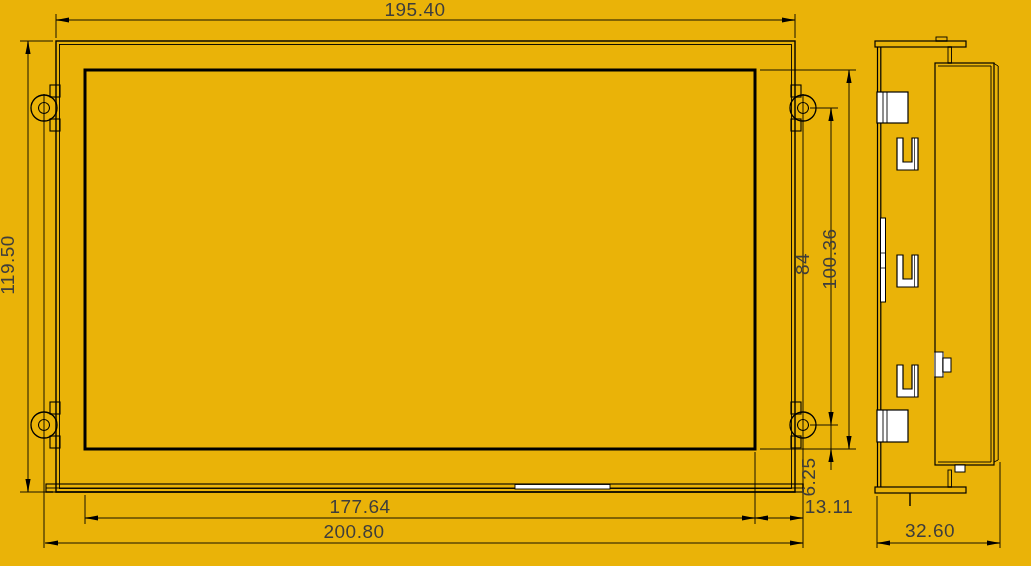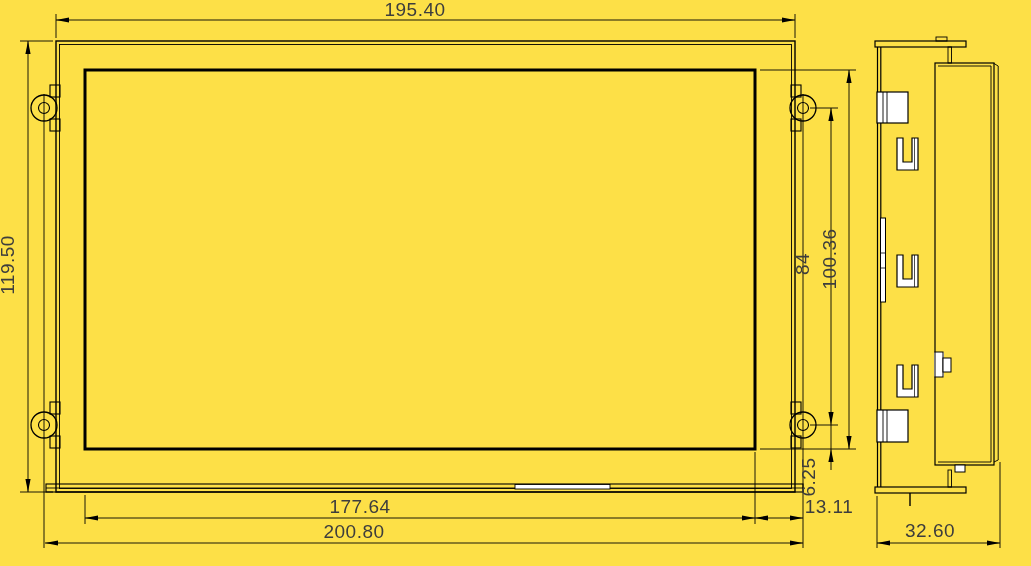--- a/index.html
+++ b/index.html
@@ -1,16 +1,16 @@
 <!DOCTYPE html>
 <html><head>
 <meta charset="utf-8">
 <style>
   html,body{margin:0;padding:0;background:#ffffff;}
-  .page{width:1031px;height:566px;position:relative;background:#fde047;overflow:hidden;}
+  .page{width:1031px;height:566px;position:relative;background:#eab308;overflow:hidden;}
   svg{display:block;}
   text{font-family:"Liberation Sans","DejaVu Sans",sans-serif;font-size:19px;fill:#3d3d3d;letter-spacing:0.5px;}
 </style>
 </head>
 <body>
 
 <div class="page">
 <svg width="1031" height="566" viewBox="0 0 1031 566" xmlns="http://www.w3.org/2000/svg">
 
   <g stroke="#000" stroke-width="0.9">

